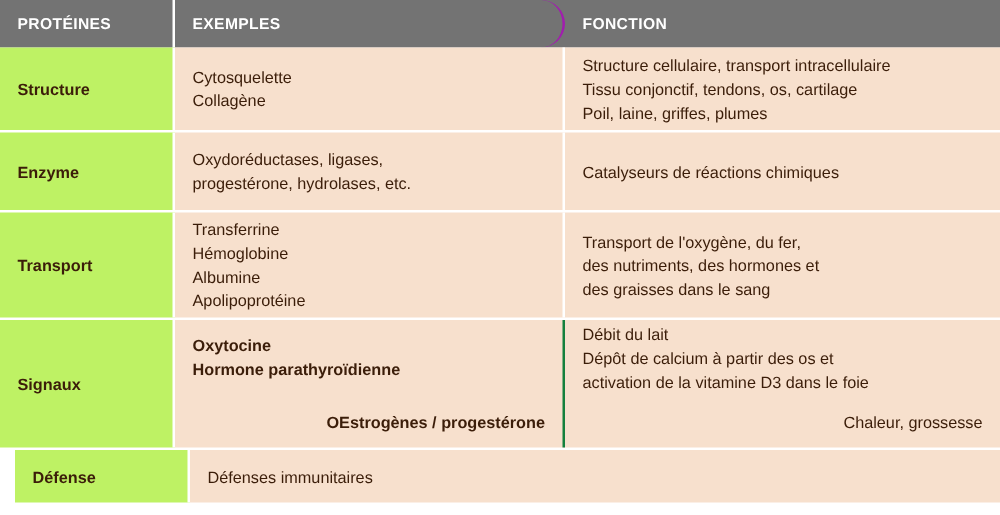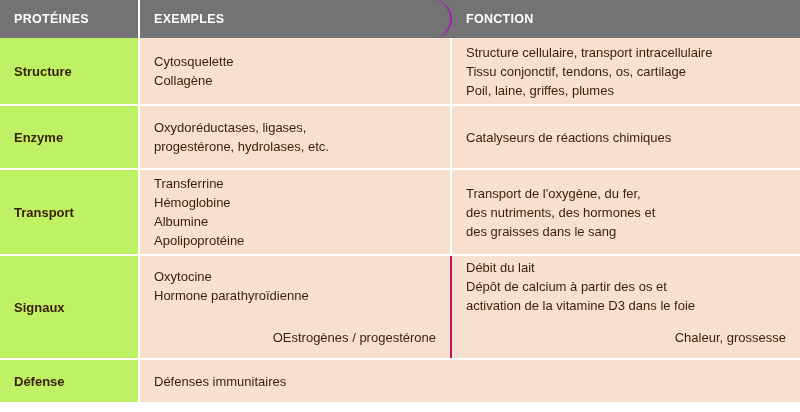--- a/index.html
+++ b/index.html
@@ -77,31 +77,31 @@
   }
   .ex-cell { border-right: 2px solid #ffffff; }
   .fn-cell { }
   .line { white-space: nowrap; }
 
   
   .r-structure { height: 68px; }
   .r-enzyme    { height: 64px; }
   .r-transport { height: 86px; }
   .r-signaux   { height: 104px; }
-  .r-defense   { height: 42px; }
+  .r-defense   { height: 42px; padding-left: 12px; }
 
   
   .split-cell {
     background: #f7e0cd;
     box-sizing: border-box;
     display: flex;
     flex-direction: column;
     padding: 0;
   }
-  .split-cell.ex { border-right: 2px solid #be185d; }
+  .split-cell.ex { border-right: 2px solid #15803d; font-weight: bold; }
   .sub {
     box-sizing: border-box;
     padding: 0 14px;
     display: flex;
     flex-direction: column;
     justify-content: center;
     line-height: 19px;
     font-size: 13px;
     color: #3b1d09;
   }

